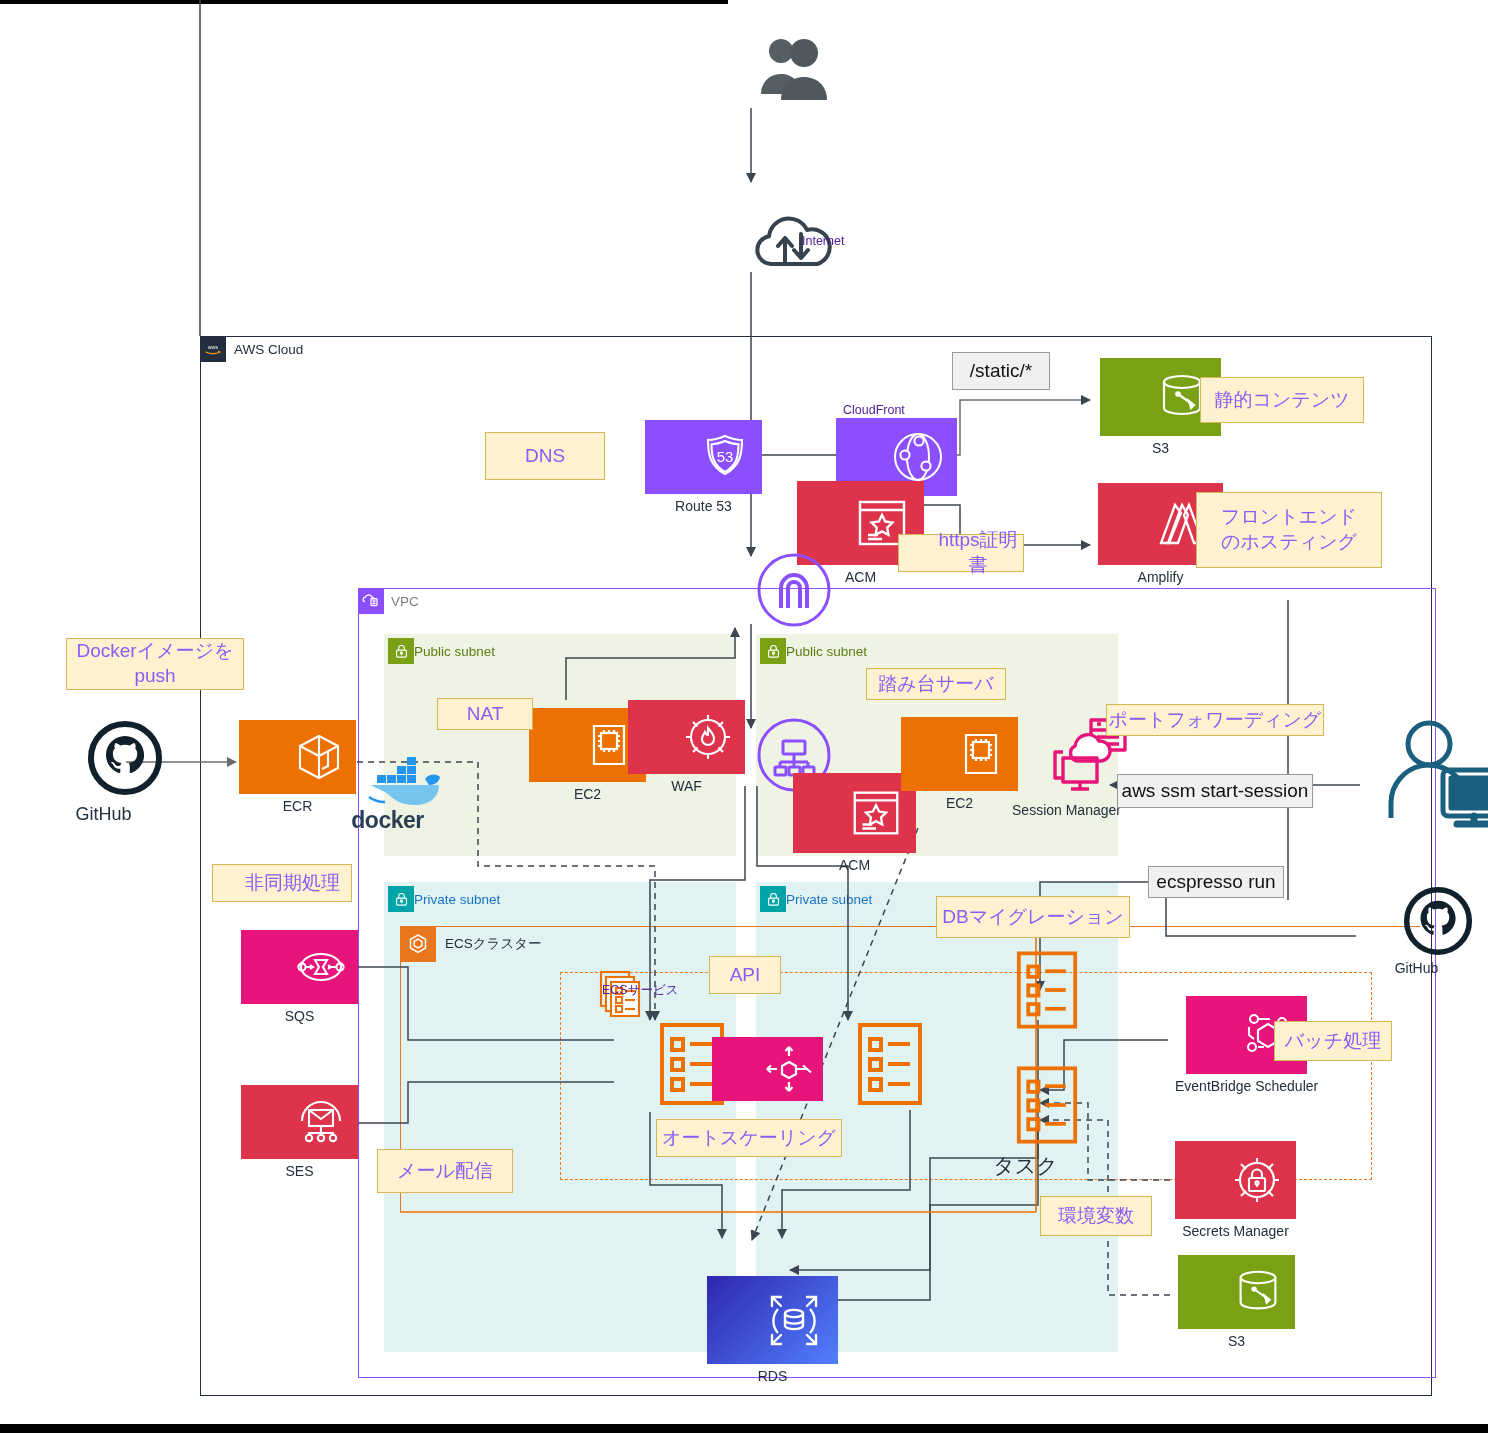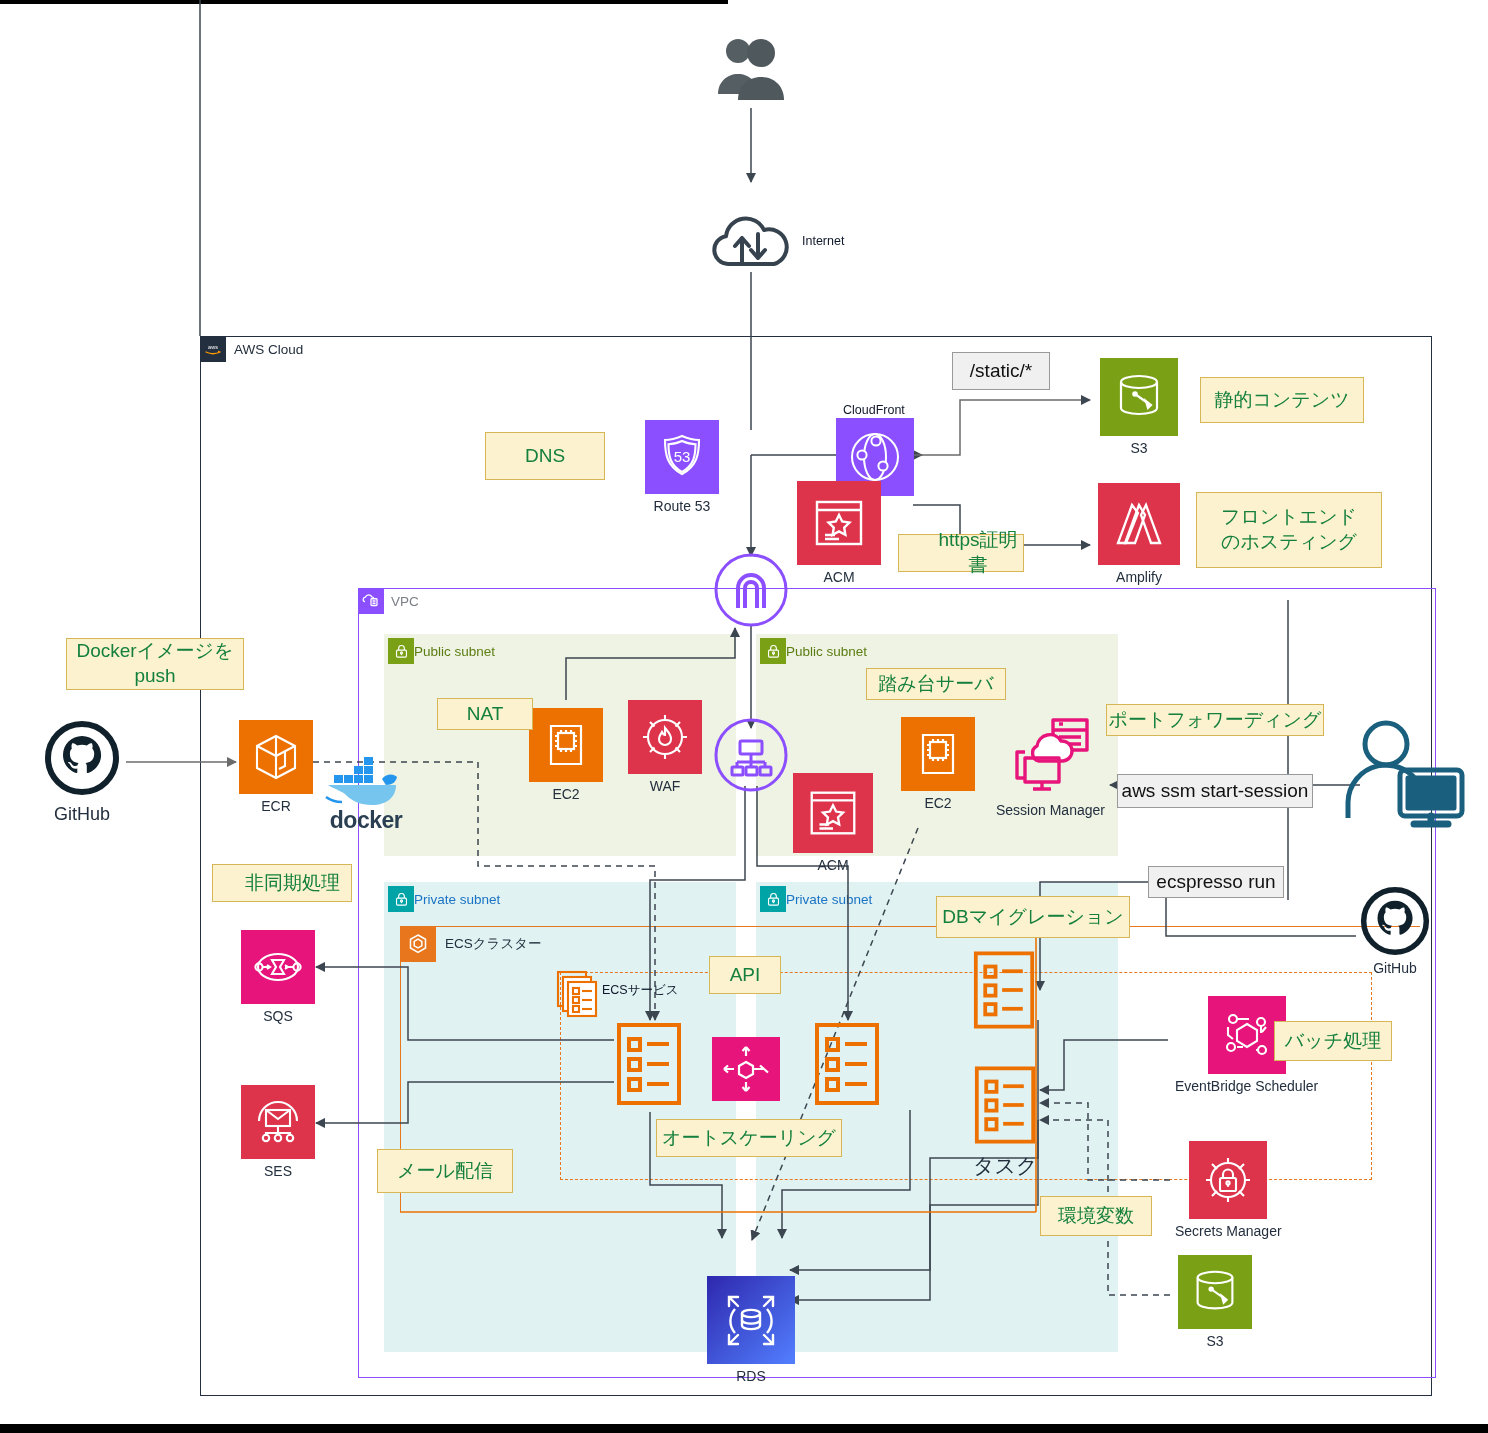--- a/index.html
+++ b/index.html
@@ -28,27 +28,27 @@
   .priv-tag .lbl{font-size:13.5px;color:#1a73c4;}
 
   .ecs-cluster-box{border:1.3px solid #e8761c;}
   .ecs-tag{position:absolute;display:flex;align-items:center;gap:9px;}
   .ecs-tag .sq{width:36px;height:36px;background:#e8761c;display:flex;align-items:center;justify-content:center;}
   .ecs-tag .lbl{font-size:13.5px;color:#232f3e;}
   .ecs-service-box{border:1.4px dashed #e8761c;}
 
   
   .node{position:absolute;display:flex;flex-direction:column;align-items:center;}
-  .ico{display:flex;align-items:center;justify-content:center;}
+  .ico{display:flex;align-items:center;justify-content:center;padding-left:43px;}
   .nodelabel{font-size:14px;color:#232f3e;margin-top:4px;text-align:center;line-height:1.15;white-space:nowrap;}
-  .freelabel{position:absolute;font-size:12.5px;color:#0f172a;white-space:nowrap;}
+  .freelabel{position:absolute;font-size:12.5px;color:#4c1d95;white-space:nowrap;}
 
   
   .note{position:absolute;background:#fdf2d0;border:1px solid #d6b656;display:flex;align-items:center;justify-content:center;
-        text-align:center;font-size:19px;color:#15803d;line-height:1.3;box-sizing:border-box;}
+        text-align:center;font-size:19px;color:#8b5cf6;line-height:1.3;box-sizing:border-box;}
   .greynote{position:absolute;background:#f0f0f0;border:1px solid #999;display:flex;align-items:center;justify-content:center;
         text-align:center;font-size:19px;color:#111;box-sizing:border-box;}
 
   
   #wires{position:absolute;left:0;top:0;width:1488px;height:1433px;pointer-events:none;}
 
   .blackbar{position:absolute;background:#000;}
 </style>
 </head>
 <body>

